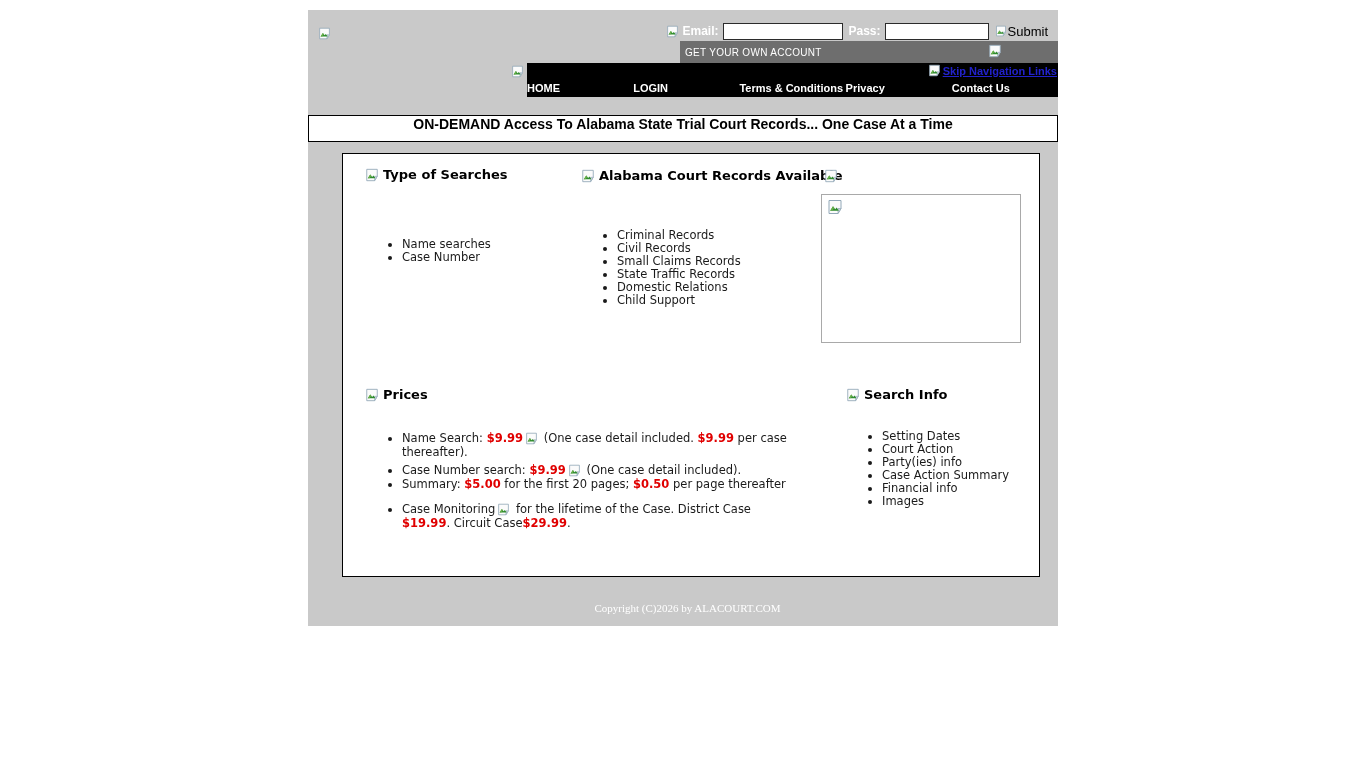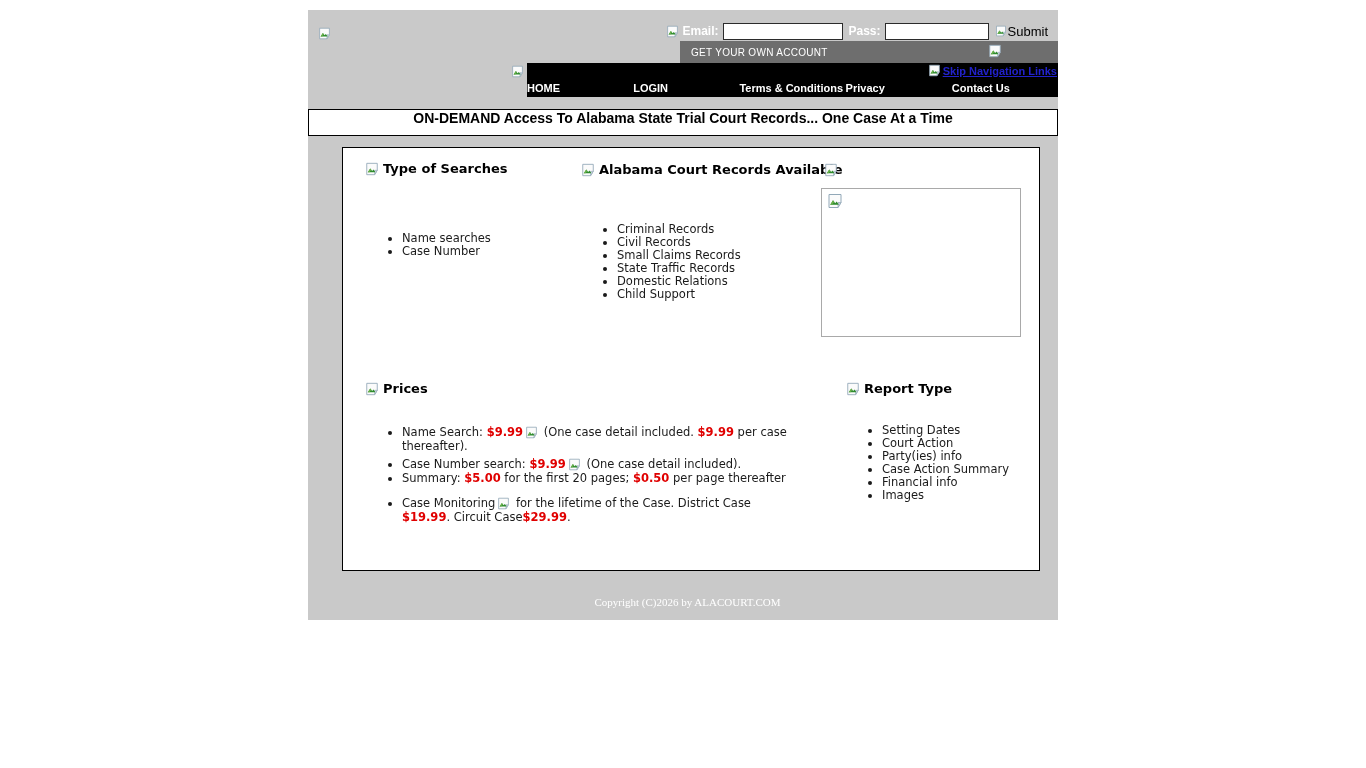--- a/index.html
+++ b/index.html
@@ -20,25 +20,25 @@
   .login-row{position:absolute;right:10px;top:11px;height:20px;display:flex;align-items:center;gap:3px;
              font-family:"Liberation Sans",sans-serif;}
   .login-row label{color:#ffffff;font-weight:bold;font-size:12px;white-space:nowrap;}
   .login-row input{width:120px;height:17px;border:1px solid #2b2b2b;background:#fff;
                    box-sizing:border-box;font-size:12px;padding:1px 3px;margin:0 3px 0 1px;}
   .login-row input.pass{width:104px;}
   .submit-btn{display:flex;align-items:center;gap:1px;background:none;border:none;padding:0;margin:0;
               font-family:Liberation Sans, sans-serif;font-size:13px;color:#000;cursor:pointer;}
   .account-bar{position:absolute;left:372px;right:0;top:31px;height:22px;background:var(--darkbar);}
   .account-bar .banner-text{color:#ffffff;font-family:"Liberation Sans",sans-serif;font-size:10px;
-              line-height:22px;padding-left:5px;letter-spacing:.3px;cursor:pointer;display:inline-block;margin-left:6px;}
+              line-height:22px;padding-left:5px;letter-spacing:.3px;cursor:pointer;display:inline-block;}
   .account-bar .bimg{position:absolute;left:308px;top:3px;}
 
   
-  .nav-row{position:relative;height:46px;background:var(--gray);}
+  .nav-row{position:relative;height:52px;background:var(--gray);}
   .nav-side-icon{position:absolute;left:203px;top:2px;}
   .nav-black{margin-left:219px;height:34px;background:var(--navbg);position:relative;}
   .skip-link{position:absolute;top:1px;right:1px;display:flex;align-items:center;gap:2px;}
   .skip-link a{color:var(--link);font-family:"Liberation Sans",sans-serif;font-size:11px;
                font-weight:bold;text-decoration:underline;white-space:nowrap;}
   ul.nav-items{position:absolute;bottom:3px;left:0;right:0;display:flex;margin:0;padding:0;}
   ul.nav-items li{flex:1;list-style:none;text-align:left;color:#ffffff;cursor:pointer;
                   font:bold 11px "Liberation Sans",sans-serif;}
 
   
@@ -184,21 +184,21 @@
         <svg class="bimg" width="14" height="14" viewBox="0 0 16 16">
             <use href="#bi"></use>
           </svg>
         <span>Prices</span>
       </div>
 
       <div class="sec-heading" id="h-report">
         <svg class="bimg" width="14" height="14" viewBox="0 0 16 16">
             <use href="#bi"></use>
           </svg>
-        <span>Report Type</span>
+        <span>Search Info</span>
       </div>
 
       <ul class="plain" id="l-prices">
           <li><span>Name Search: </span><span class="price">$9.99</span><svg class="bimg" width="13" height="13" viewBox="0 0 16 16">
               <use href="#bi"></use>
             </svg><span> (One case detail included. </span><span class="price">$9.99</span><span> per case thereafter).</span></li>
           <li><span>Case Number search: </span><span class="price">$9.99</span><svg class="bimg" width="13" height="13" viewBox="0 0 16 16">
               <use href="#bi"></use>
             </svg><span> (One case detail included).</span></li>
           <li><span>Summary: </span><span class="price">$5.00</span><span> for the first 20 pages; </span><span class="price">$0.50</span><span> per page thereafter</span></li>

